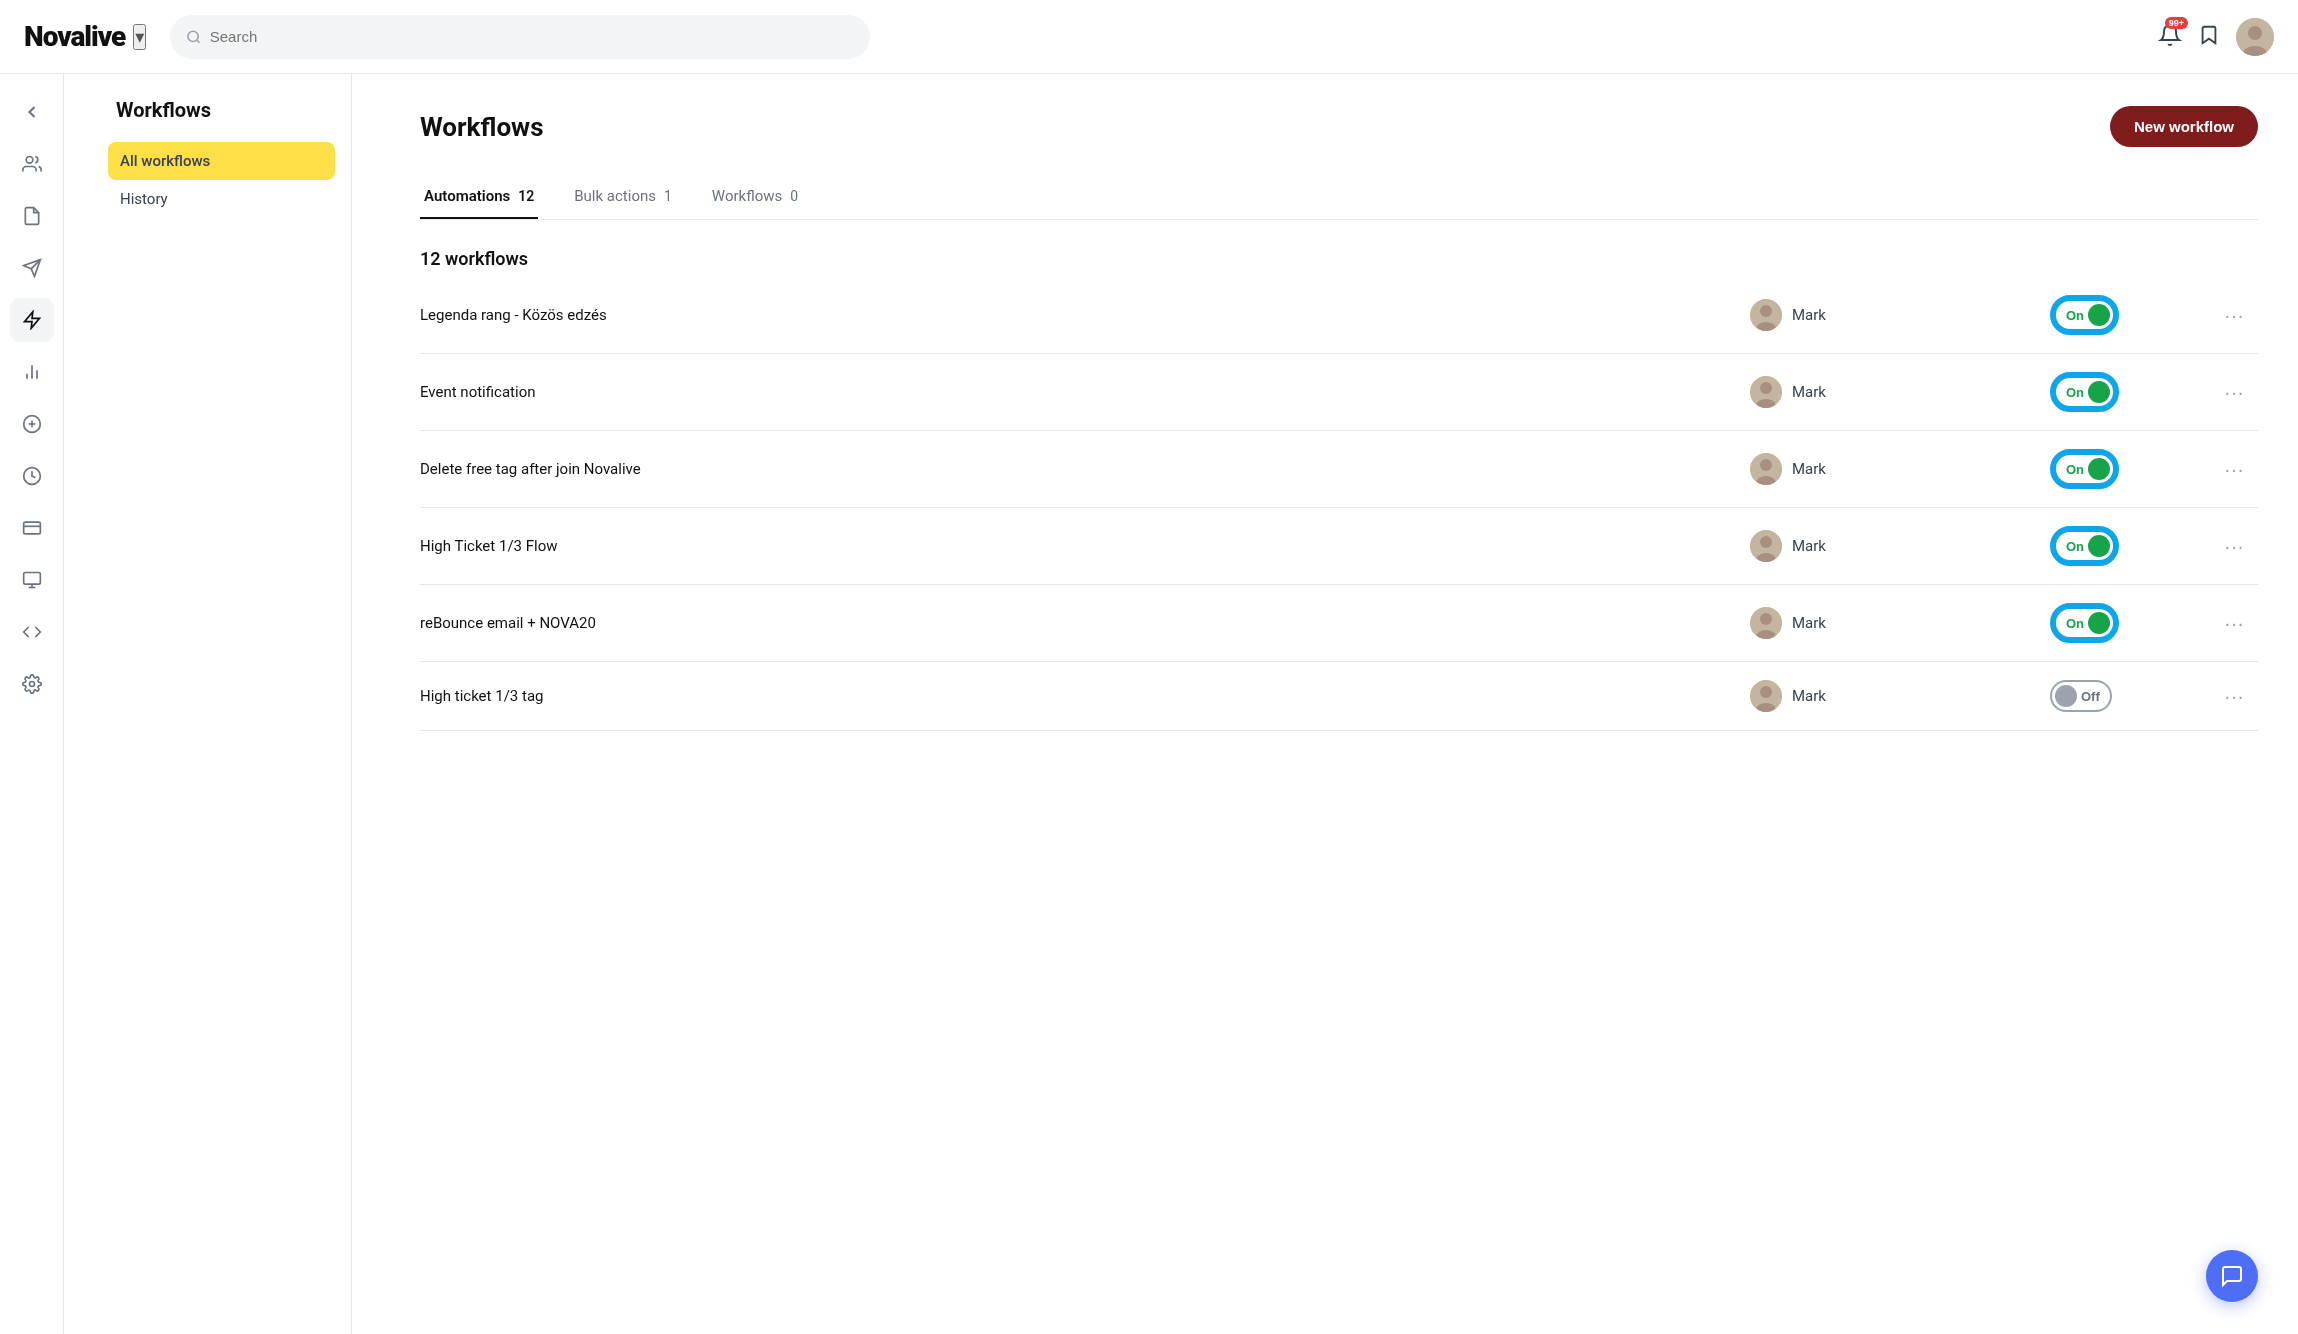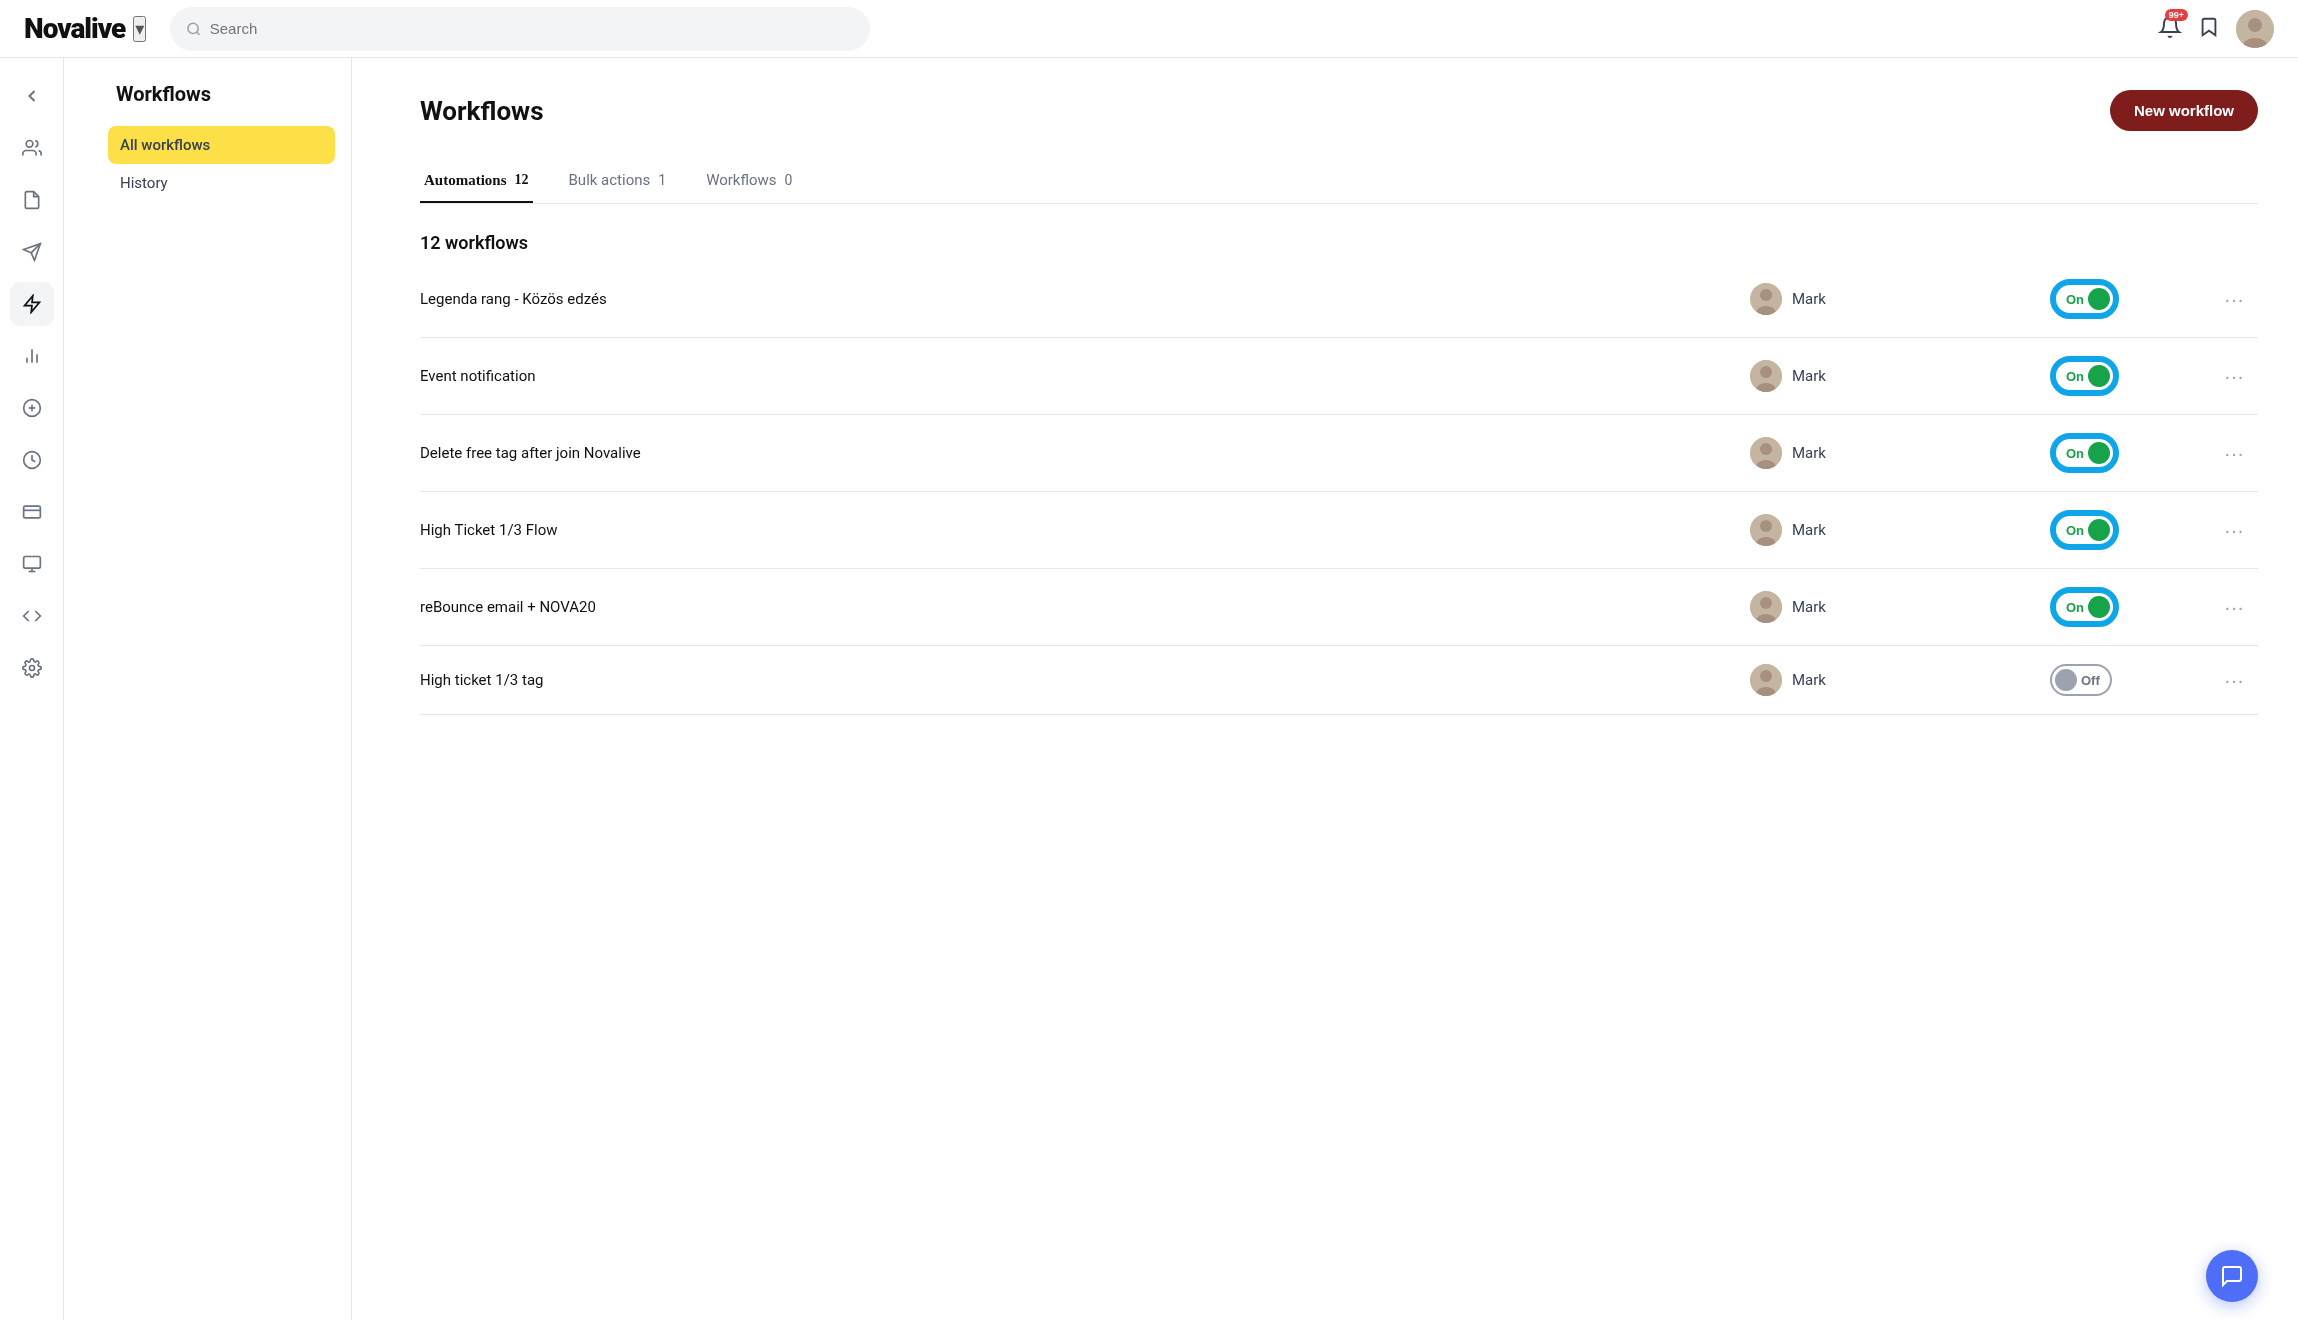--- a/index.html
+++ b/index.html
@@ -1,20 +1,20 @@
 <!DOCTYPE html>
 <html><head>
   <meta charset="utf-8">
   <style>
     * { box-sizing: border-box; margin: 0; padding: 0; }
     body { font-family: -apple-system, BlinkMacSystemFont, 'Segoe UI', Roboto, sans-serif; background: #fff; color: #111; }
 
     
     .topnav {
-      display: flex; align-items: center; height: 58px;
+      display: flex; align-items: center; height: 74px;
       padding: 0 24px; border-bottom: 1px solid #e5e7eb;
       position: sticky; top: 0; background: #fff; z-index: 100;
     }
     .logo { font-size: 28px; font-weight: 900; letter-spacing: -1px; margin-right: 8px; }
     .logo-caret { font-size: 18px; color: #555; margin-right: 24px; cursor: pointer; }
     .search-bar {
       flex: 1; max-width: 700px; display: flex; align-items: center;
       background: #f3f4f6; border-radius: 24px; padding: 0 16px; height: 44px;
     }
     .search-bar input {
@@ -68,21 +68,21 @@
       background: #7f1d1d; color: #fff; border: none; border-radius: 24px;
       padding: 12px 24px; font-size: 15px; font-weight: 600; cursor: pointer;
     }
 
     
     .tabs { display: flex; gap: 0; border-bottom: 1px solid #e5e7eb; margin-bottom: 28px; }
     .tab {
       padding: 12px 4px; margin-right: 32px; font-size: 15px; cursor: pointer;
       color: #6b7280; border-bottom: 2px solid transparent; display: flex; align-items: center; gap: 8px;
     }
-    .tab.active { color: #111; font-weight: 600; border-bottom: 2px solid #111; font-family: Liberation Serif, serif; }
+    .tab.active { color: #111; font-weight: 600; border-bottom: 2px solid #111; }
     .tab-count { font-size: 14px; color: #6b7280; }
     .tab.active .tab-count { color: #111; }
 
     .workflows-count { font-size: 18px; font-weight: 600; margin-bottom: 8px; }
 
     
     .table-header {
       display: grid; grid-template-columns: 1fr 300px 160px 48px;
       padding: 8px 0 10px 0; border-bottom: 1px solid #e5e7eb;
     }

